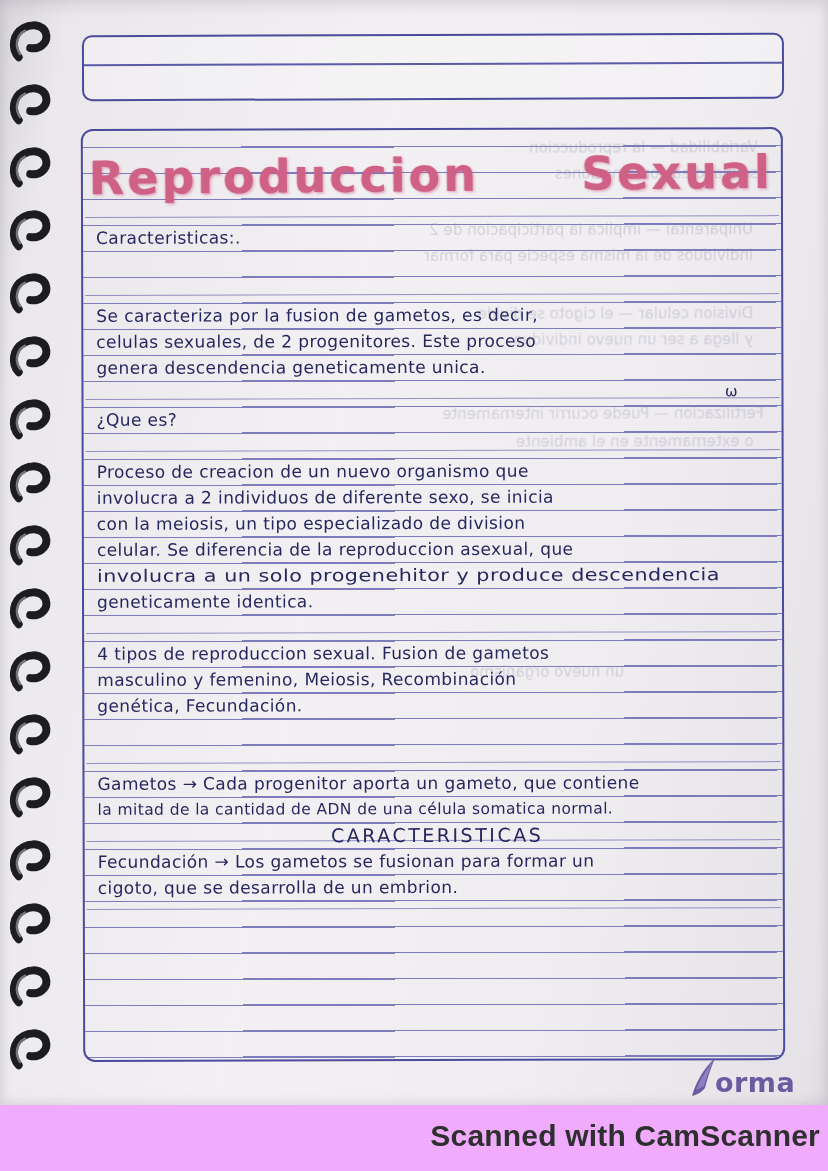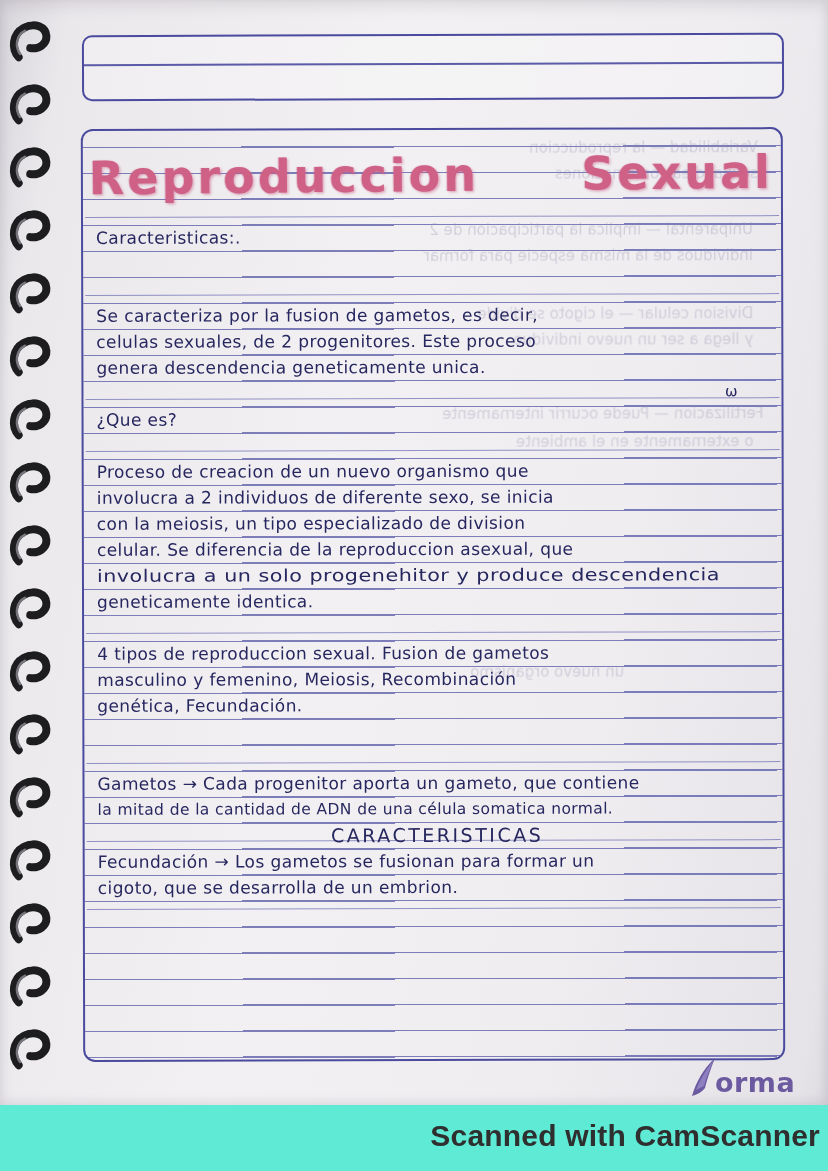--- a/index.html
+++ b/index.html
@@ -48,21 +48,21 @@
   
   .ghost{position:absolute;height:24px;line-height:24px;font-size:15px;color:#8d88aa;
          opacity:.30;filter:blur(.6px);transform:scaleX(-1);white-space:nowrap;overflow:hidden;}
 
   
   .norma{position:absolute;left:688px;top:1056px;display:flex;align-items:flex-end;}
   .norma .tail{font-size:27px;font-weight:bold;color:#6b5aa0;letter-spacing:.5px;margin-left:-3px;
                margin-top:4px;}
 
   
-  .footer{position:absolute;left:0;top:1105px;width:828px;height:66px;background:#5eead4;}
+  .footer{position:absolute;left:0;top:1105px;width:828px;height:66px;background:#f0abfc;}
   .wm{position:absolute;right:8px;top:14px;font-family:"Liberation Sans",sans-serif;
       font-size:30px;font-weight:600;color:#2f2f2f;letter-spacing:.2px;}
 </style>
 </head>
 <body>
 
 <div class="canvas">
 
   <div class="scan">
 

